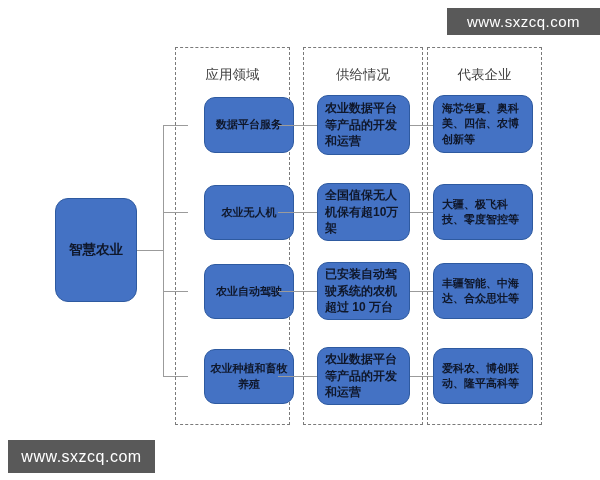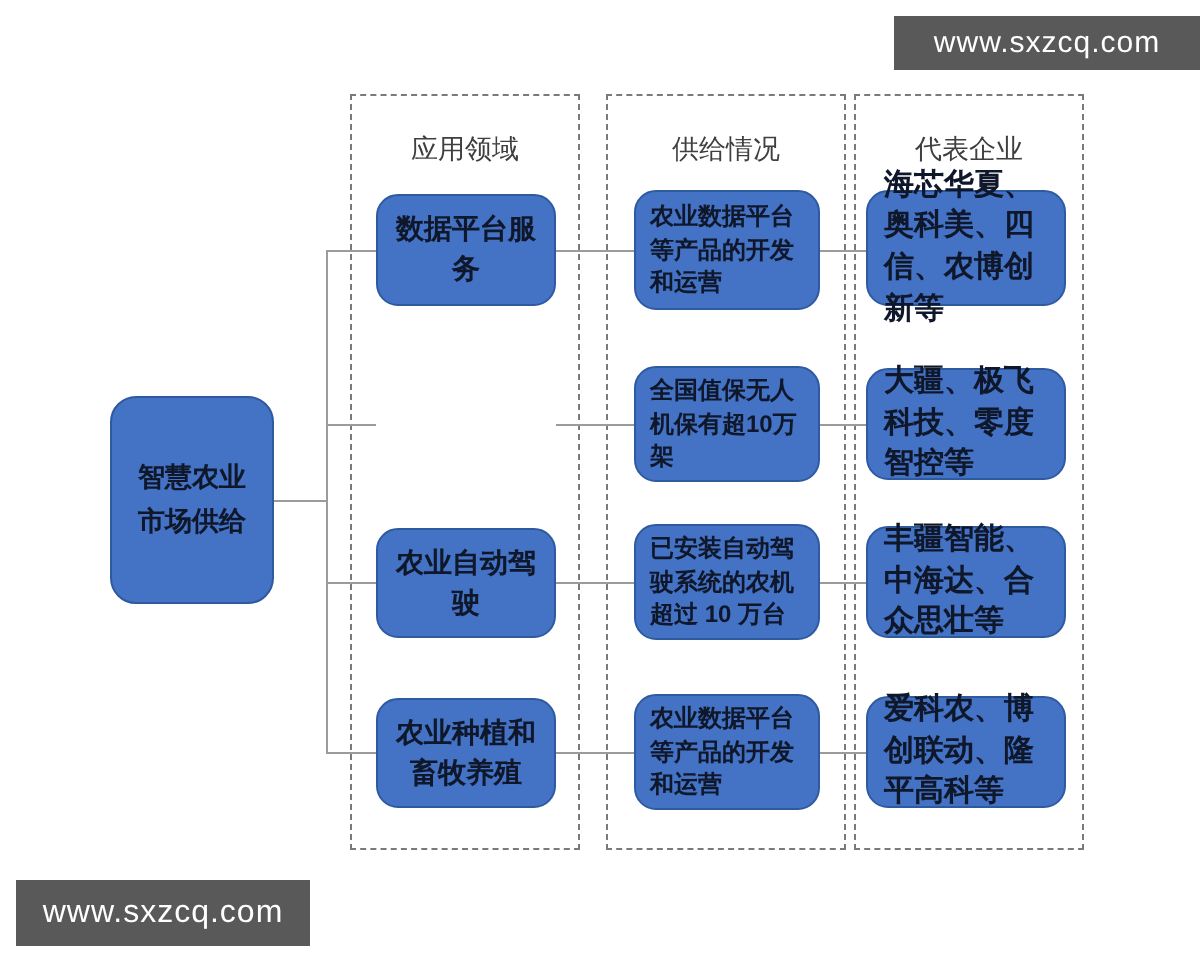--- a/index.html
+++ b/index.html
@@ -32,23 +32,23 @@
   .node{
     position:absolute;background:#4472c4;border:1px solid #2e5aa0;
     border-radius:11px;box-sizing:border-box;color:#0f172a;
     display:flex;align-items:center;justify-content:center;
     font-weight:bold;
   }
   .node-root{
     left:55px;top:198px;width:82px;height:104px;border-radius:13px;
     flex-direction:column;font-size:13.5px;line-height:1.65;text-align:center;
   }
-  .node-app{left:188px;width:90px;font-size:14px;text-align:center;padding:4px;line-height:1.4;}
+  .node-app{left:204px;width:90px;font-size:11px;text-align:center;padding:4px;line-height:1.4;}
   .node-supply{left:317px;width:93px;font-size:12px;justify-content:flex-start;align-items:center;padding:5px 7px;line-height:1.38;text-align:left;}
-  .node-comp{left:433px;width:100px;font-size:15px;justify-content:flex-start;align-items:center;padding:5px 8px;line-height:1.38;text-align:left;}
+  .node-comp{left:433px;width:100px;font-size:11px;justify-content:flex-start;align-items:center;padding:5px 8px;line-height:1.38;text-align:left;}
   .r1.node-app{top:97px;height:56px;}  .r1.node-supply{top:95px;height:60px;}  .r1.node-comp{top:95px;height:58px;}
   .r2.node-app{top:185px;height:55px;} .r2.node-supply{top:183px;height:58px;} .r2.node-comp{top:184px;height:56px;}
   .r3.node-app{top:264px;height:55px;} .r3.node-supply{top:262px;height:58px;} .r3.node-comp{top:263px;height:56px;}
   .r4.node-app{top:349px;height:55px;} .r4.node-supply{top:347px;height:58px;} .r4.node-comp{top:348px;height:56px;}
   
   .line{position:absolute;background:#9b9b9b;}
   .h{height:1px;} .v{width:1px;}
 </style>
 </head>
 <body>
@@ -61,27 +61,27 @@
   <div class="dcol dcol-1"></div>
   <div class="dcol dcol-2"></div>
   <div class="dcol dcol-3"></div>
 
   <div class="colhead colhead-1">应用领域</div>
   <div class="colhead colhead-2">供给情况</div>
   <div class="colhead colhead-3">代表企业</div>
 
   <div class="node node-root">
     <span>智慧农业</span>
-    <span>市场供给</span>
   </div>
 
   <div class="node node-app r1">数据平台服务</div>
   <div class="node node-supply r1">农业数据平台等产品的开发和运营</div>
   <div class="node node-comp r1">海芯华夏、奥科美、四信、农博创新等</div>
 
+  <div class="node node-app r2">农业无人机</div>
   <div class="node node-supply r2">全国值保无人机保有超10万架</div>
   <div class="node node-comp r2">大疆、极飞科技、零度智控等</div>
 
   <div class="node node-app r3">农业自动驾驶</div>
   <div class="node node-supply r3">已安装自动驾驶系统的农机超过 10 万台</div>
   <div class="node node-app r4">农业种植和畜牧养殖</div>
 
   <div class="node node-comp r3">丰疆智能、中海达、合众思壮等</div>
   <div class="node node-supply r4">农业数据平台等产品的开发和运营</div>
   <div class="node node-comp r4">爱科农、博创联动、隆平高科等</div>

